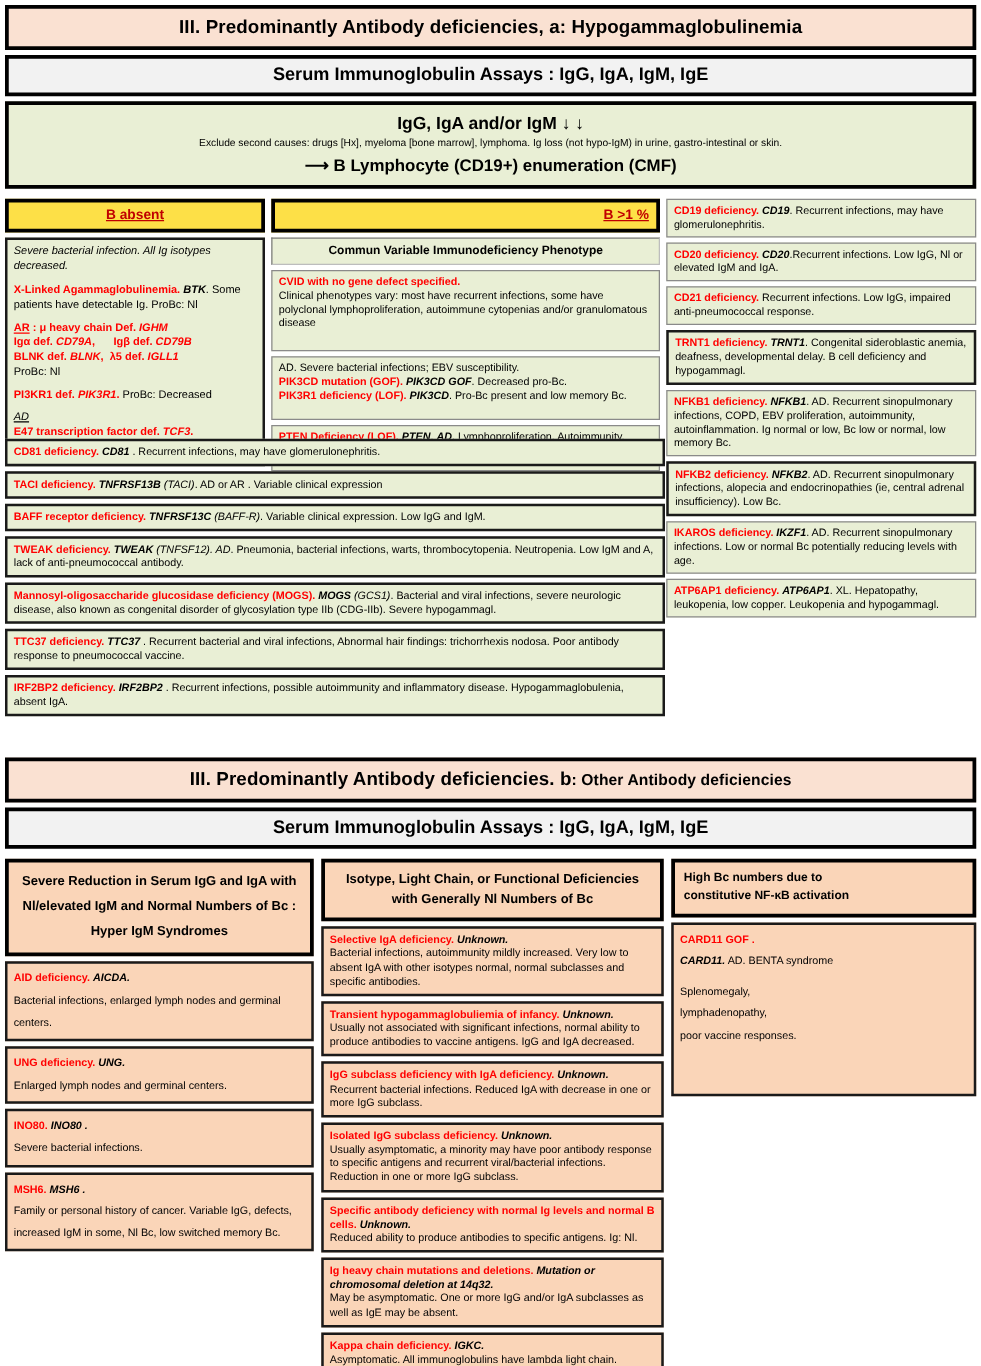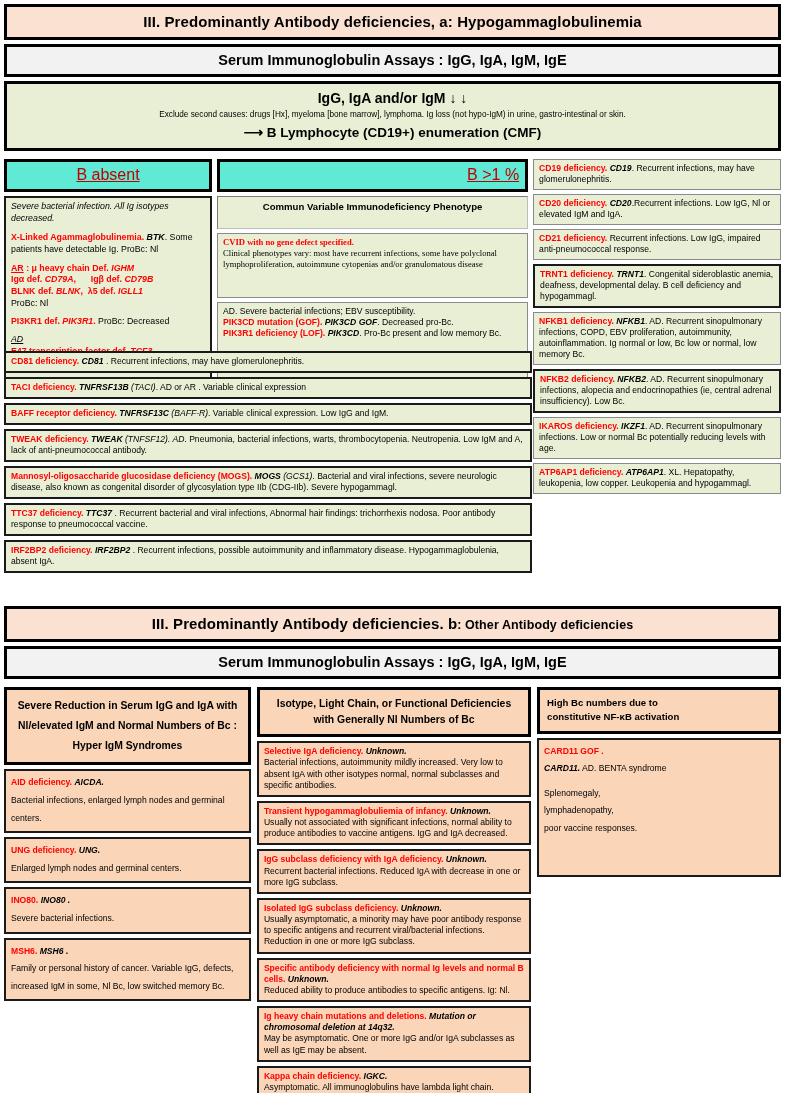--- a/index.html
+++ b/index.html
@@ -33,37 +33,37 @@
     background:#E9EFD5;
     border:3px solid #000;
     padding:6px 8px 8px;
     text-align:center;
   }
   .green-panel .l1{font-weight:bold;font-size:14px;}
   .green-panel .l2{font-size:8.2px;margin-top:4px;}
   .green-panel .l3{font-weight:bold;font-size:13.5px;margin-top:5px;}
 
   .colhdr-green{
-    background:#5eead4;
-    border:3px solid #000;
-    font-weight:normal;
-    font-size:16px;
+    background:#fde047;
+    border:3px solid #000;
+    font-weight:bold;
+    font-size:11px;
     padding:4px 6px 5px;
     text-decoration:underline;
     color:#C00000;
   }
   .colhdr-green.center{text-align:center;}
   .colhdr-green.right{text-align:right;}
 
   .subhdr-green{
     background:#E9EFD5;
     border:1.5px solid #7a7a7a;
     border-right-color:#bdbdbd;border-bottom-color:#bdbdbd;
     text-align:center;font-weight:bold;font-size:9.6px;
-    padding:4px 5px 16px;
+    padding:4px 5px 5px;
   }
 
   .cell{
     background:#E9EFD5;
     border:1.5px solid #8a8a8a;
     padding:3px 5px 4px;
     font-size:8.6px;
     line-height:1.28;
     margin-bottom:4px;
   }
@@ -153,21 +153,21 @@
           <div><b class="r">E47 transcription factor def. <i class="g">TCF3</i>.</b></div>
         </div>
       </div>
 
       <div class="col-mid">
         <div class="colhdr-green right">B &gt;1 %</div>
         <div class="spacer"></div>
         <div class="subhdr-green">Commun Variable Immunodeficiency Phenotype</div>
         <div class="spacer"></div>
 
-        <div class="cell" style="min-height:56px;font-family:Liberation Serif, serif;">
+        <div class="cell" style="min-height:56px;">
           <b class="r">CVID with no gene defect specified.</b><br>
           <span>Clinical phenotypes vary: most have recurrent infections, some have polyclonal lymphoproliferation, autoimmune cytopenias and/or granulomatous disease</span>
         </div>
 
         <div class="cell" style="min-height:42px;">
           <span>AD. Severe bacterial infections; EBV susceptibility.</span><br>
           <b class="r"><span>PIK3CD mutation (GOF).</span></b>
           <i class="g"><span>PIK3CD GOF</span></i><span>. Decreased pro-Bc.</span><br>
           <b class="r"><span>PIK3R1 deficiency (LOF).</span></b>
           <i class="g"><span>PIK3CD</span></i><span>. Pro-Bc present and low memory Bc.</span>

